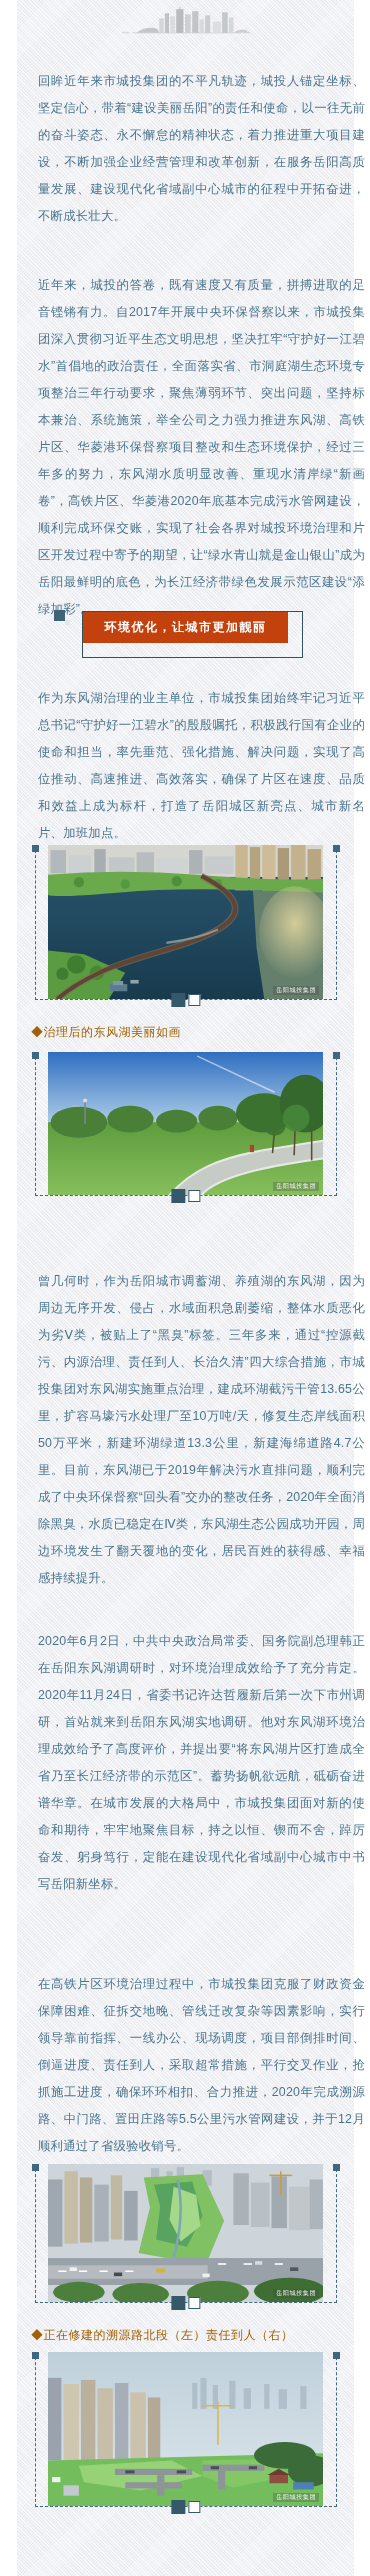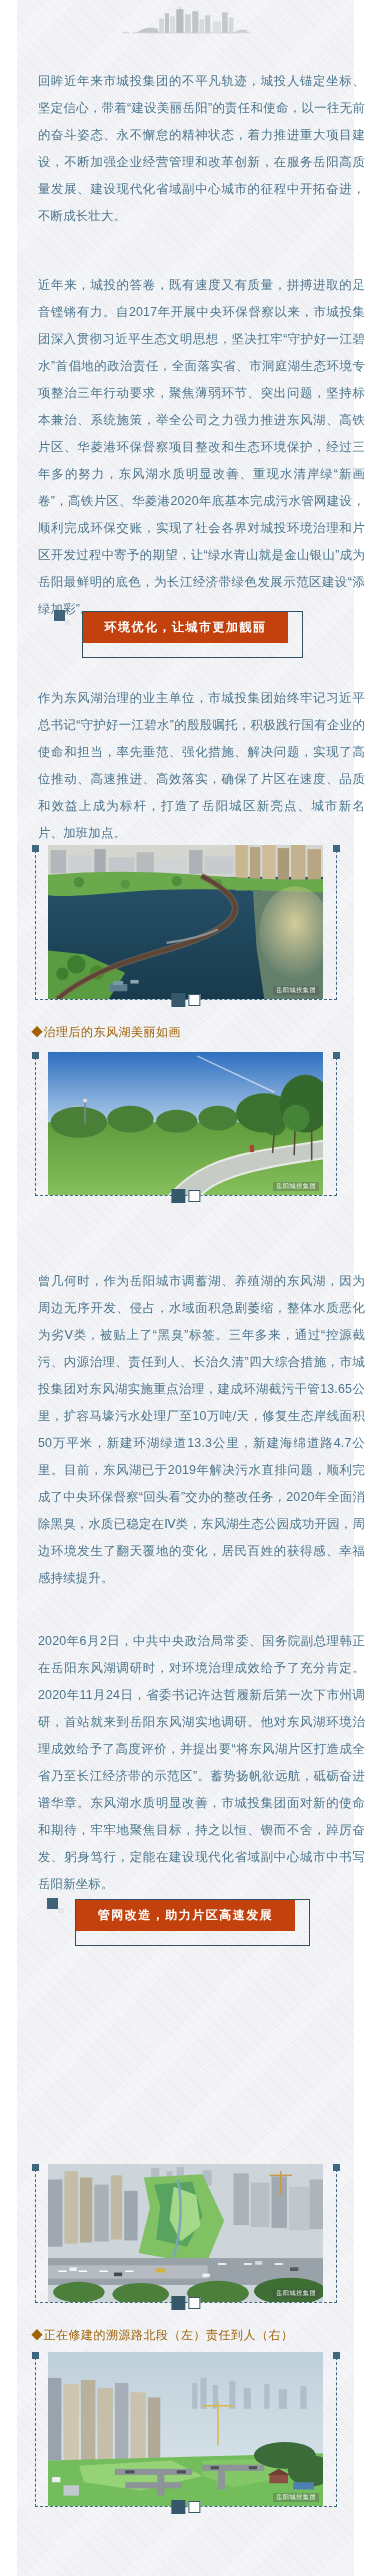--- a/index.html
+++ b/index.html
@@ -196,30 +196,24 @@
       <span class="wm">岳阳城投集团</span>
     </div>
     <div class="emblem">
       <span class="sq-f"></span>
         <span class="sq-o"></span>
     </div>
   </div>
 
   <p class="abs para" style="top:1252px">曾几何时，作为岳阳城市调蓄湖、养殖湖的东风湖，因为周边无序开发、侵占，水域面积急剧萎缩，整体水质恶化为劣Ⅴ类，被贴上了“黑臭”标签。三年多来，通过“控源截污、内源治理、责任到人、长治久清”四大综合措施，市城投集团对东风湖实施重点治理，建成环湖截污干管13.65公里，扩容马壕污水处理厂至10万吨/天，修复生态岸线面积50万平米，新建环湖绿道13.3公里，新建海绵道路4.7公里。目前，东风湖已于2019年解决污水直排问题，顺利完成了中央环保督察“回头看”交办的整改任务，2020年全面消除黑臭，水质已稳定在Ⅳ类，东风湖生态公园成功开园，周边环境发生了翻天覆地的变化，居民百姓的获得感、幸福感持续提升。</p>
 
-  <p class="abs para" style="top:1612px">2020年6月2日，中共中央政治局常委、国务院副总理韩正在岳阳东风湖调研时，对环境治理成效给予了充分肯定。2020年11月24日，省委书记许达哲履新后第一次下市州调研，首站就来到岳阳东风湖实地调研。他对东风湖环境治理成效给予了高度评价，并提出要“将东风湖片区打造成全省乃至长江经济带的示范区”。蓄势扬帆欲远航，砥砺奋进谱华章。东风湖水质明显改善，市城投集团面对新的使命和期待，牢牢地聚焦目标，持之以恒、锲而不舍，踔厉奋发、躬身笃行，定能在建设现代化省域副中心城市中书写岳阳新坐标。</p>
-
-  <div class="abs sec" style="top:1892px">
-    <div class="sec-inner">
-      <span class="sec-notch"></span>
-      <span class="sec-notch-b"></span>
-      <h2 class="sec-title">管网改造，助力片区高速发展</h2>
-    </div>
-  </div>
-
+  <p class="abs para" style="top:1612px">2020年6月2日，中共中央政治局常委、国务院副总理韩正在岳阳东风湖调研时，对环境治理成效给予了充分肯定。2020年11月24日，省委书记许达哲履新后第一次下市州调研，首站就来到岳阳东风湖实地调研。他对东风湖环境治理成效给予了高度评价，并提出要“将东风湖片区打造成全省乃至长江经济带的示范区”。蓄势扬帆欲远航，砥砺奋进谱华章。在城市发展的大格局中，市城投集团面对新的使命和期待，牢牢地聚焦目标，持之以恒、锲而不舍，踔厉奋发、躬身笃行，定能在建设现代化省域副中心城市中书写岳阳新坐标。</p>
+
+
+  <p class="abs para" style="top:1955px">在高铁片区环境治理过程中，市城投集团克服了财政资金保障困难、征拆交地晚、管线迁改复杂等因素影响，实行领导靠前指挥、一线办公、现场调度，项目部倒排时间、倒逼进度、责任到人，采取超常措施，平行交叉作业，抢抓施工进度，确保环环相扣、合力推进，2020年完成溯源路、中门路、置田庄路等5.5公里污水管网建设，并于12月顺利通过了省级验收销号。</p>
 
   <div class="abs frame" style="top:2164px;height:139px">
     <span class="corner l"></span>
     <span class="corner r"></span>
     <div class="photo" style="height:138px">
       <svg viewBox="0 0 534 267" preserveAspectRatio="none">
         <rect width="534" height="267" fill="#cdd5da"></rect>
         <g fill="#b4bec6">
           <rect x="200" y="8" width="16" height="34"></rect>
             <rect x="230" y="14" width="12" height="28"></rect>

